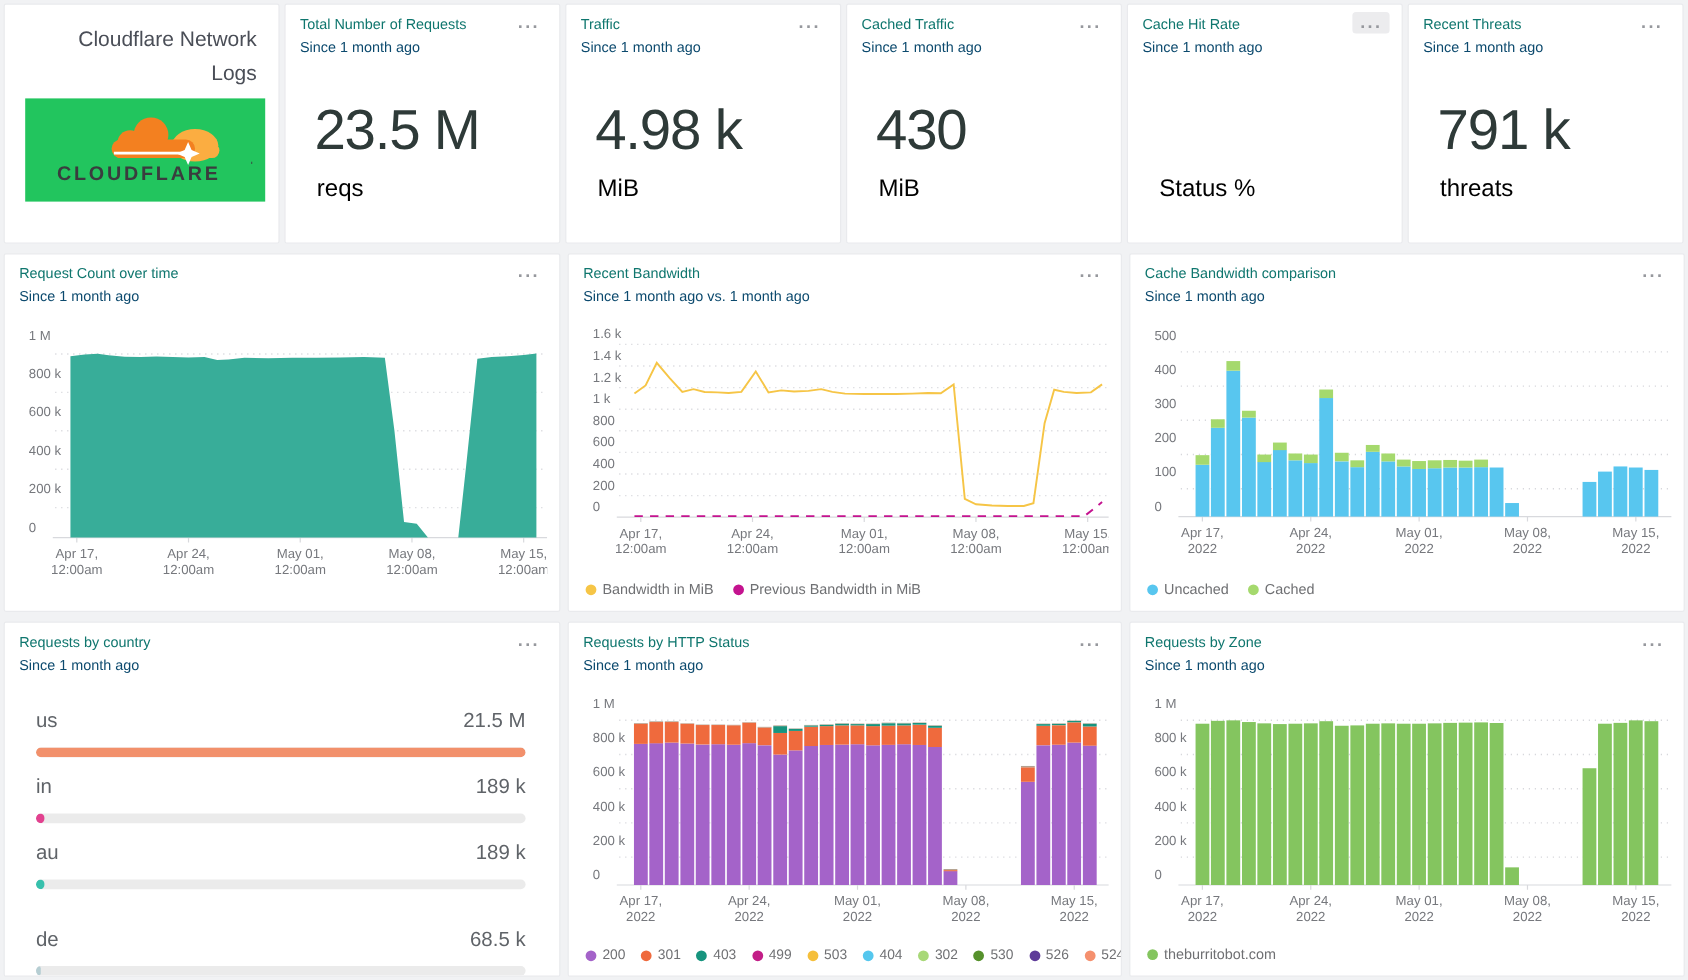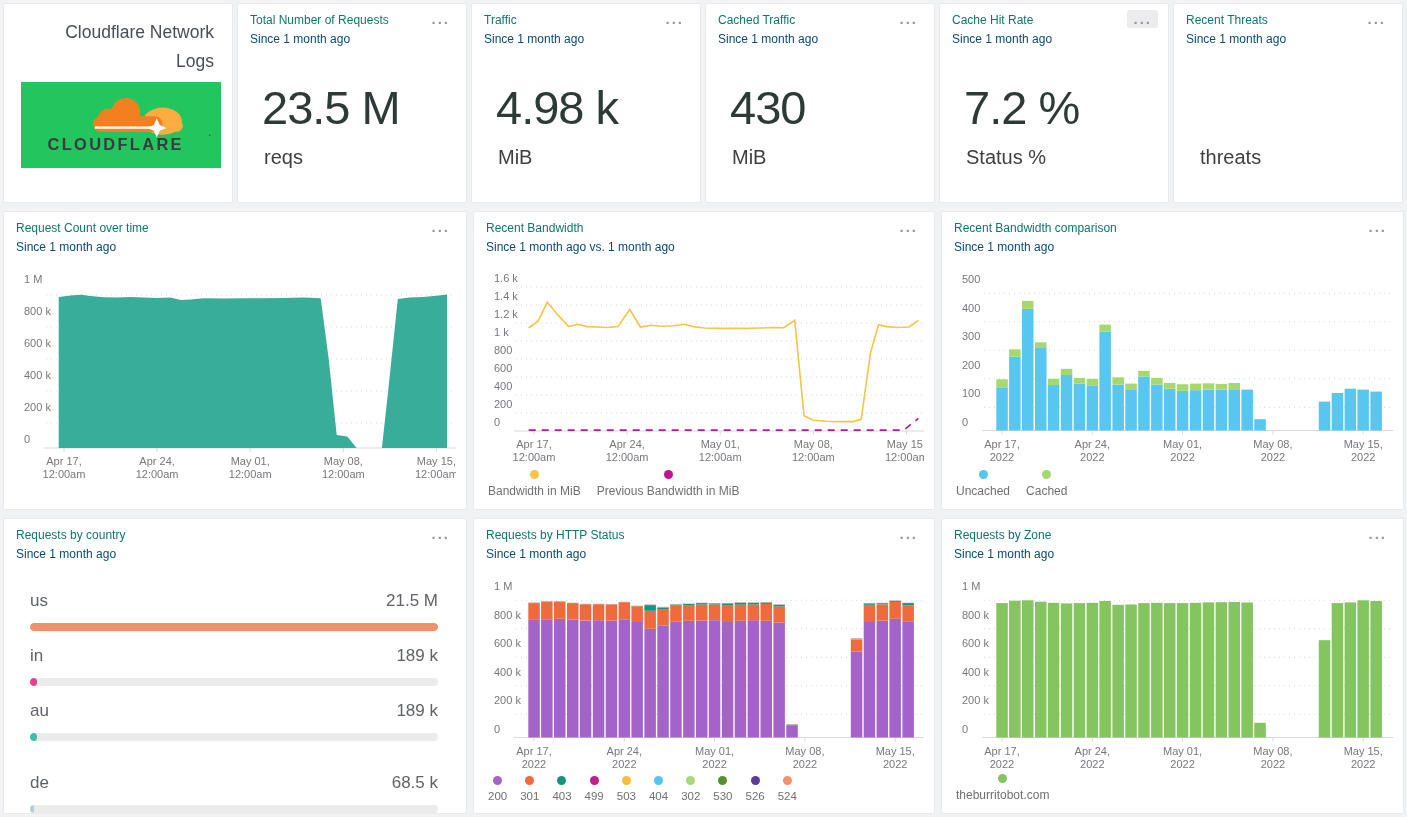--- a/index.html
+++ b/index.html
@@ -6,34 +6,34 @@
   .dashboard{position:relative;width:1407px;height:817px;background:#f1f2f4;
     font-family:"Liberation Sans",sans-serif;overflow:hidden;text-align:right;}
   .panel{position:absolute;background:#fff;border:1px solid #e9eaed;border-radius:2px;
     box-sizing:border-box;overflow:hidden;}
   .p-title{position:absolute;left:12px;top:9px;font-size:12px;font-weight:normal;color:#0f766e;}
   .p-sub{position:absolute;left:12px;top:28px;font-size:12px;color:#0c4a6e;}
   .p-menu{position:absolute;right:10px;top:6px;font-size:15px;font-weight:bold;letter-spacing:2px;
     color:#96989d;line-height:14px;cursor:pointer;padding:2px 6px;}
   .p-menu.active{background:#ececee;border-radius:3px;}
   .stat-value{position:absolute;left:24px;top:76px;font-size:47px;color:#2e3a38;letter-spacing:-1px;}
-  .stat-unit{position:absolute;left:26px;top:142px;font-size:20px;color:#404040;}
+  .stat-unit{position:absolute;left:26px;top:142px;font-size:20px;color:#000000;}
   .home-title{position:absolute;left:20px;top:14px;width:190px;font-size:17.5px;line-height:29px;color:#4a4e57;}
   .logo-box{position:absolute;left:17px;top:78px;width:200px;height:86px;background:#22c55e;
     display:flex;align-items:center;justify-content:center;}
   svg.chart{position:absolute;left:12px;top:46px;}
   svg{font-family:"Liberation Sans",sans-serif;}
   .tick{font-size:11px;fill:#76787d;}
   .mid{text-anchor:middle;}
   .grid{stroke:#d7d8dc;stroke-width:1.2;stroke-dasharray:1 4;}
   .axis{stroke:#d8d9dd;stroke-width:1;}
   .legend{position:absolute;left:14px;bottom:11px;display:flex;gap:16px;font-size:12px;color:#6f7073;
     white-space:nowrap;}
   .legend.tight{gap:13px;font-size:11.5px;}
-  .leg-item{display:flex;align-items:center;gap:5px;cursor:pointer;flex-direction:column;}
+  .leg-item{display:flex;align-items:center;gap:5px;cursor:pointer;}
   .leg-dot{width:9px;height:9px;border-radius:50%;flex:0 0 auto;}
   .gauge-rows{position:absolute;left:26px;right:28px;top:0;height:100%;}
   .g-row{position:absolute;left:0;right:0;}
   .g-line{display:flex;justify-content:space-between;font-size:17px;color:#5f6368;}
   .g-track{margin-top:12px;height:8px;border-radius:4px;background:#ebebeb;position:relative;overflow:hidden;}
   .g-fill{position:absolute;left:0;top:0;bottom:0;border-radius:4px;}
 </style>
 </head>
 <body>
 
@@ -77,28 +77,28 @@
     <div class="p-sub">Since 1 month ago</div>
     <div class="p-menu">...</div>
     <div class="stat-value">430</div>
     <div class="stat-unit">MiB</div>
   </div>
 
   <div class="panel" style="left:939px;top:3px;width:230px;height:200px;">
     <div class="p-title">Cache Hit Rate</div>
     <div class="p-sub">Since 1 month ago</div>
     <div class="p-menu active">...</div>
-    <div class="stat-value">7.2 %</div>
     <div class="stat-unit">Status %</div>
   </div>
 
   <div class="panel" style="left:1173px;top:3px;width:230px;height:200px;">
     <div class="p-title">Recent Threats</div>
     <div class="p-sub">Since 1 month ago</div>
     <div class="p-menu">...</div>
+    <div class="stat-value">791 k</div>
     <div class="stat-unit">threats</div>
   </div>
 
   <div class="panel" style="left:3px;top:211px;width:464px;height:299px;">
     <div class="p-title">Request Count over time</div>
     <div class="p-sub">Since 1 month ago</div>
     <div class="p-menu">...</div>
     <svg class="chart" id="chart-request" width="440" height="232" viewBox="0 0 440 232">
         <text x="8" y="25" class="tick">1 M</text>
         <line x1="30" x2="438" y1="37" y2="37" class="grid"></line>
@@ -178,21 +178,21 @@
           <span>Bandwidth in MiB</span>
         </span>
         <span class="leg-item">
           <i class="leg-dot" style="background: rgb(196, 19, 143);"></i>
           <span>Previous Bandwidth in MiB</span>
         </span>
       </div>
   </div>
 
   <div class="panel" style="left:941px;top:211px;width:463px;height:299px;">
-    <div class="p-title">Recent Bandwidth comparison</div>
+    <div class="p-title">Cache Bandwidth comparison</div>
     <div class="p-sub">Since 1 month ago</div>
     <div class="p-menu">...</div>
     <svg class="chart" id="chart-cache" width="439" height="212" viewBox="0 0 439 212">
         <text x="8" y="25" class="tick">500</text>
         <line x1="30" x2="437" y1="35.25" y2="35.25" class="grid"></line>
         <text x="8" y="53.5" class="tick">400</text>
         <line x1="30" x2="437" y1="63.75" y2="63.75" class="grid"></line>
         <text x="8" y="82" class="tick">300</text>
         <line x1="30" x2="437" y1="92.25" y2="92.25" class="grid"></line>
         <text x="8" y="110.5" class="tick">200</text>

